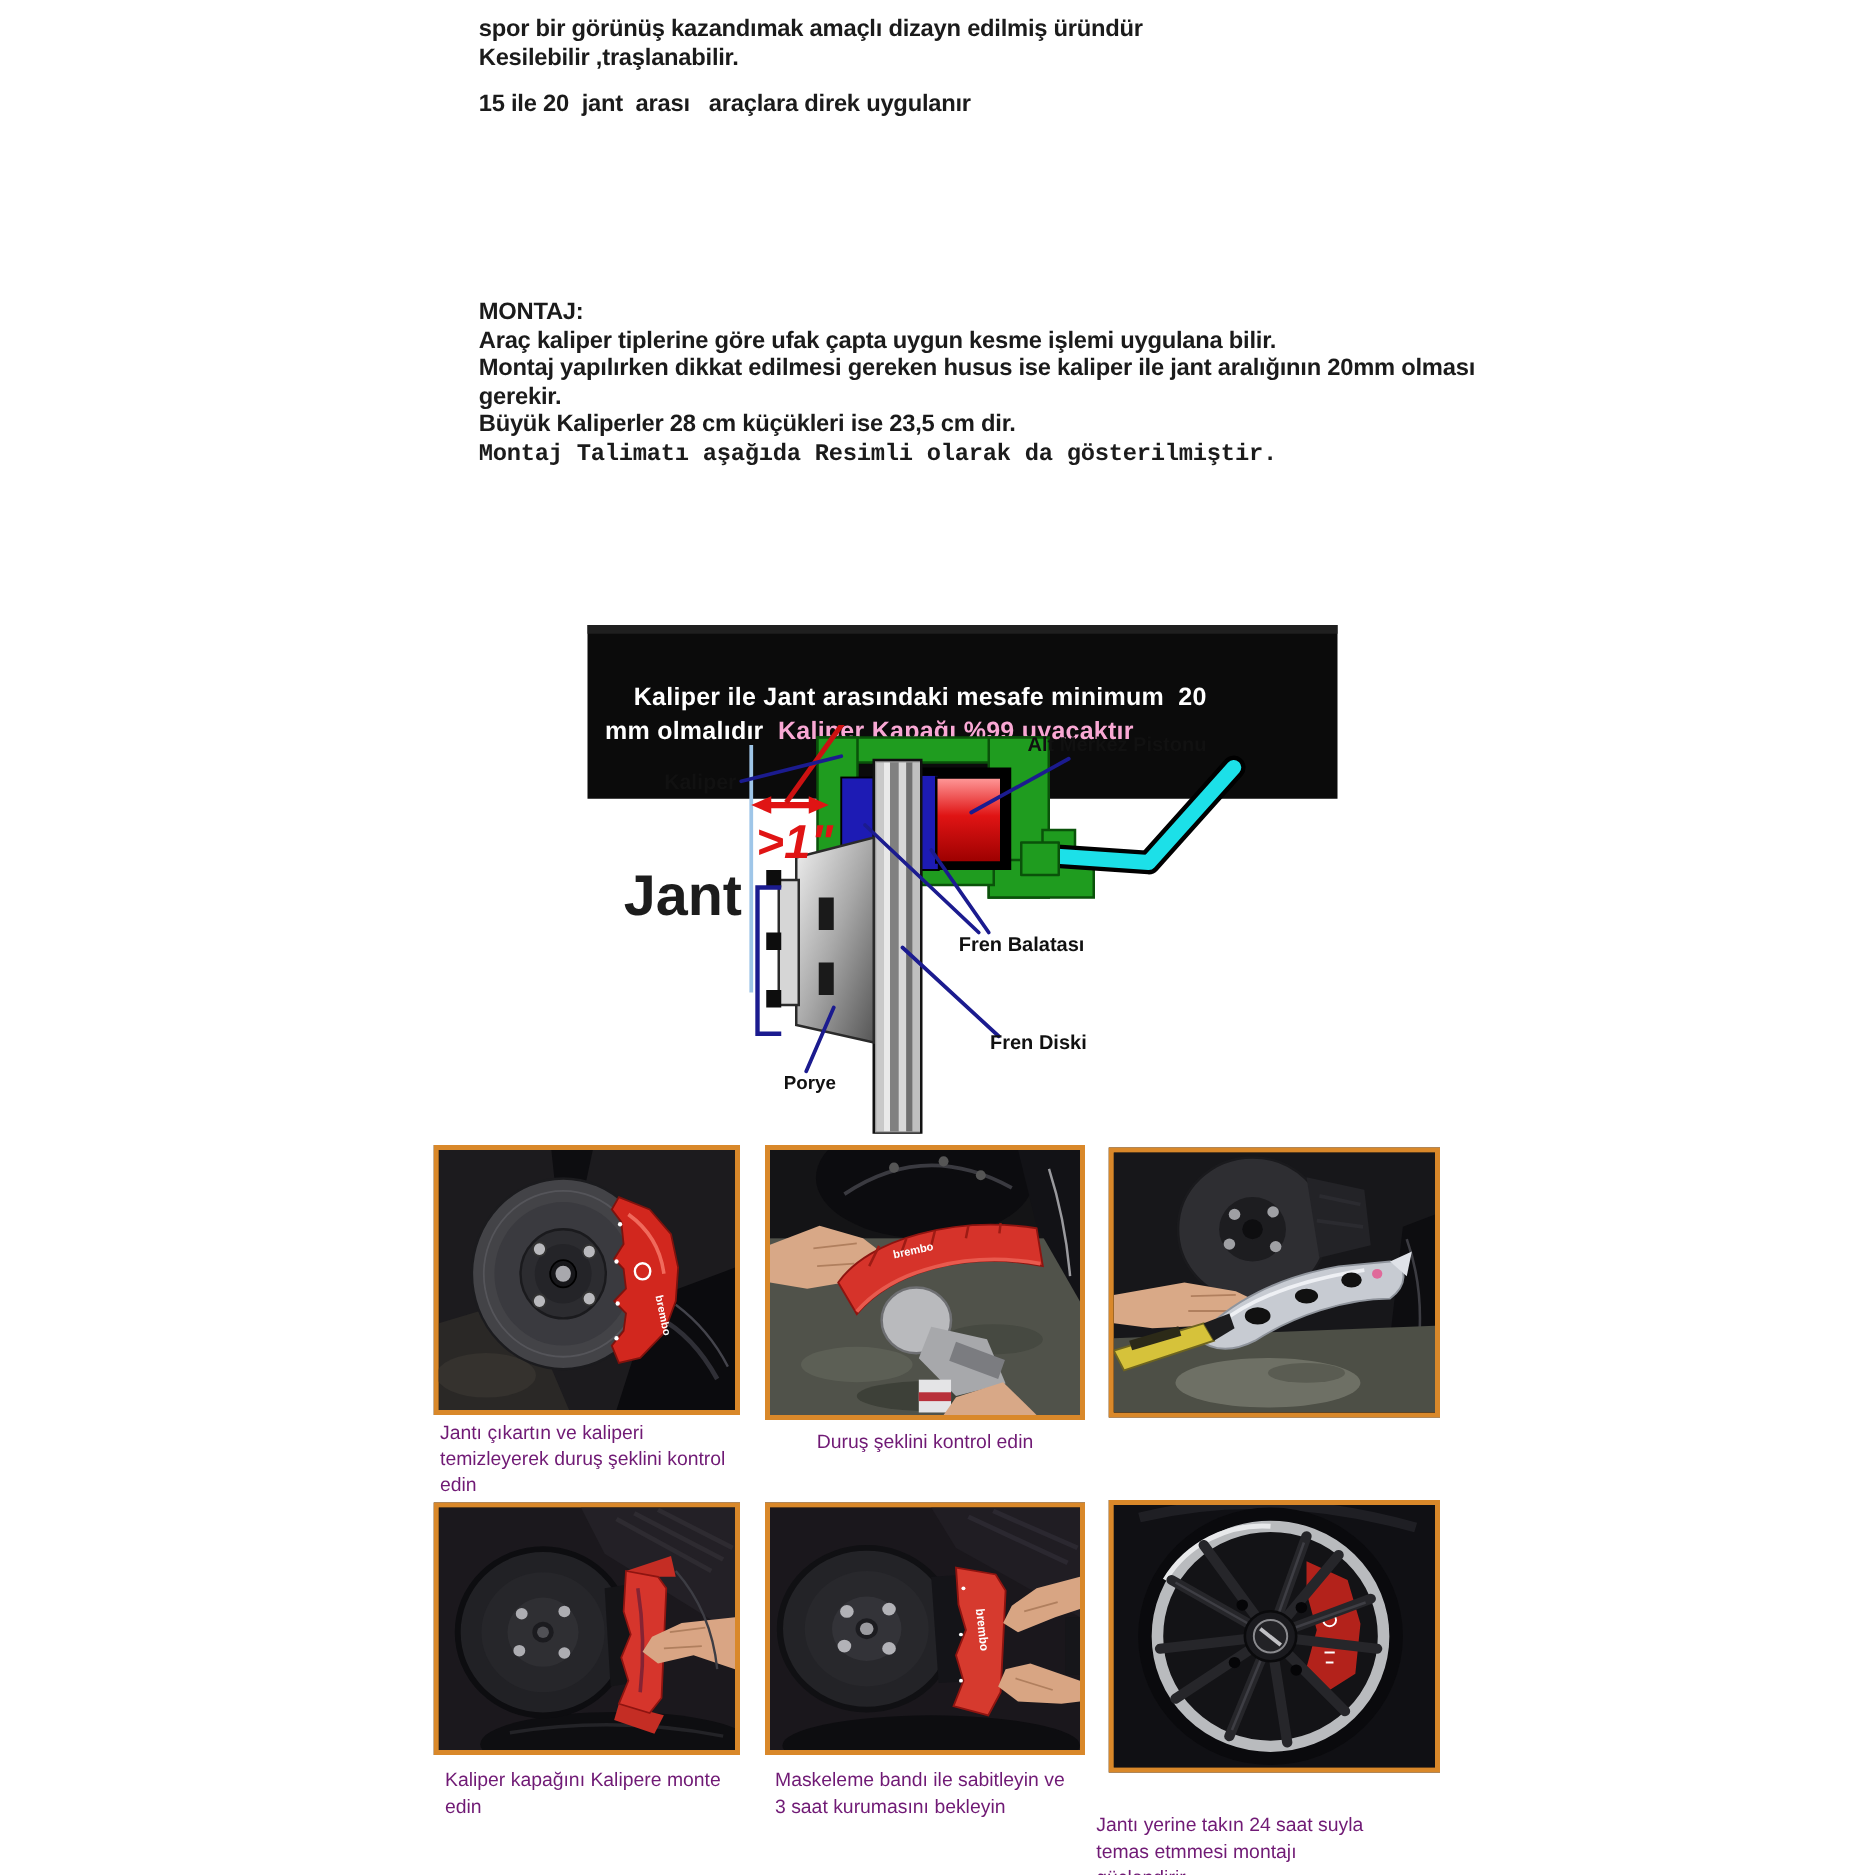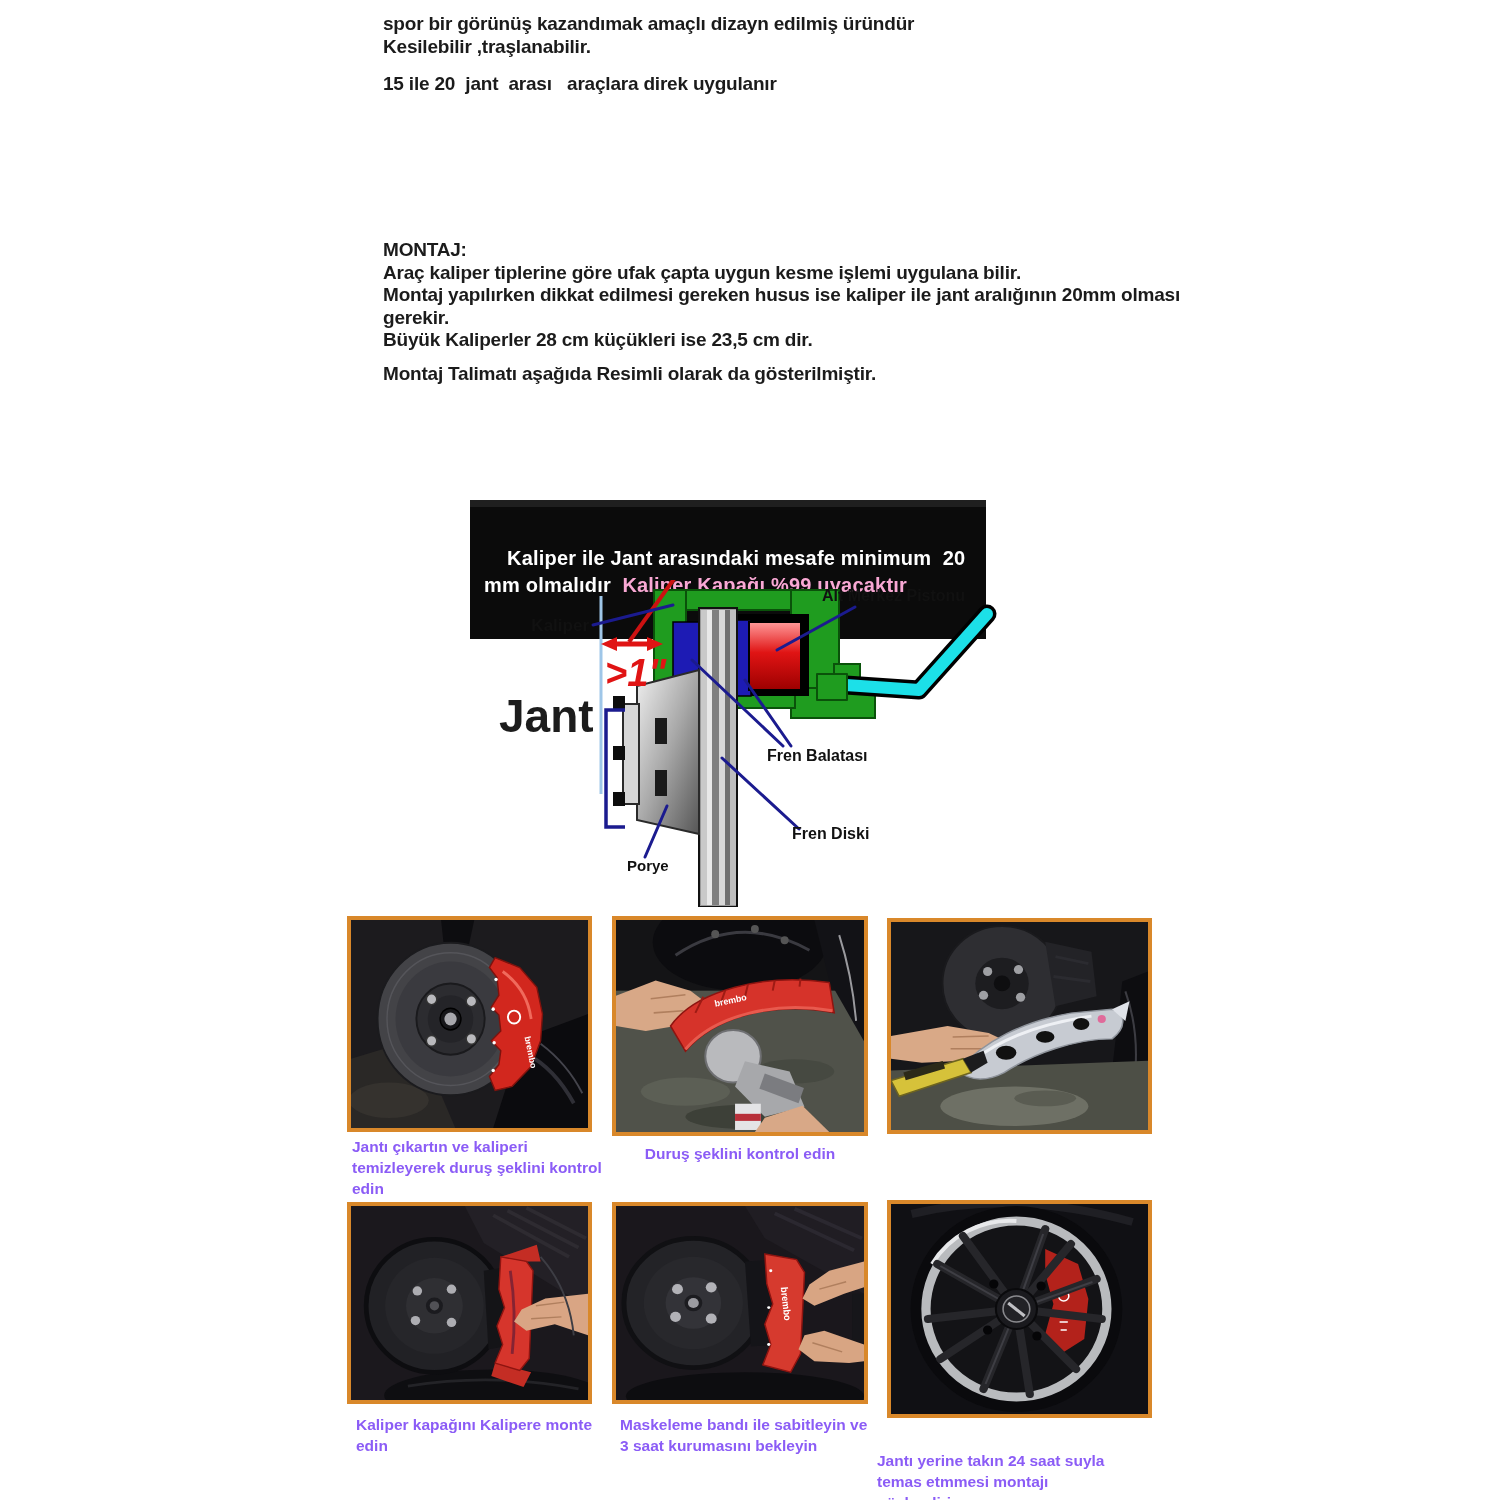--- a/index.html
+++ b/index.html
@@ -3,33 +3,33 @@
 <meta charset="utf-8">
 <style>
   html,body{margin:0;padding:0;background:#fff;}
   .page{position:relative;width:1500px;height:1500px;background:#ffffff;overflow:hidden;
         font-family:"Liberation Sans",sans-serif;color:#141414;}
   .abs{position:absolute;}
   
   .tblock{font-weight:bold;font-size:19px;line-height:22.5px;color:#1b1b1b;letter-spacing:-0.2px;}
   .tline{white-space:pre-wrap;}
   .apply-line{margin-top:15px;}
-  .montaj-footer{margin-top:11px;}
+  .montaj-footer{margin-top:0;font-family:Liberation Mono, monospace;}
   
-  .banner{left:470px;top:500px;width:516px;box-sizing:border-box;background:#0b0b0b;
+  .banner{left:470px;top:500px;width:600px;box-sizing:border-box;background:#0b0b0b;
           border-top:7px solid #1f1f1f;padding:11px 12px 13px 14px;
           font-weight:bold;font-size:20px;line-height:27px;color:#ffffff;white-space:pre-wrap;letter-spacing:.2px;}
   .banner .red-txt{color:#f9a8d4;}
   
   .diagram{left:478px;top:580px;}
   svg text{font-family:"Liberation Sans",sans-serif;}
   
   .photo{box-sizing:border-box;border:4px solid #d9882a;box-shadow:inset 0 0 0 2px #47220f;background:#101013;}
   .photo svg{display:block;width:100%;height:100%;}
-  .caption{font-weight:bold;font-size:15.5px;line-height:21px;color:#8b5cf6;white-space:pre-line;}
+  .caption{font-weight:normal;font-size:15.5px;line-height:21px;color:#701a75;white-space:pre-line;}
   .cap-center{text-align:center;}
 </style>
 </head>
 <body>
 
 <div class="page">
 
   <section class="abs tblock" style="left:383px;top:13px;">
     <div class="tline">spor bir görünüş kazandımak amaçlı dizayn edilmiş üründür</div>
     <div class="tline">Kesilebilir ,traşlanabilir.</div>

